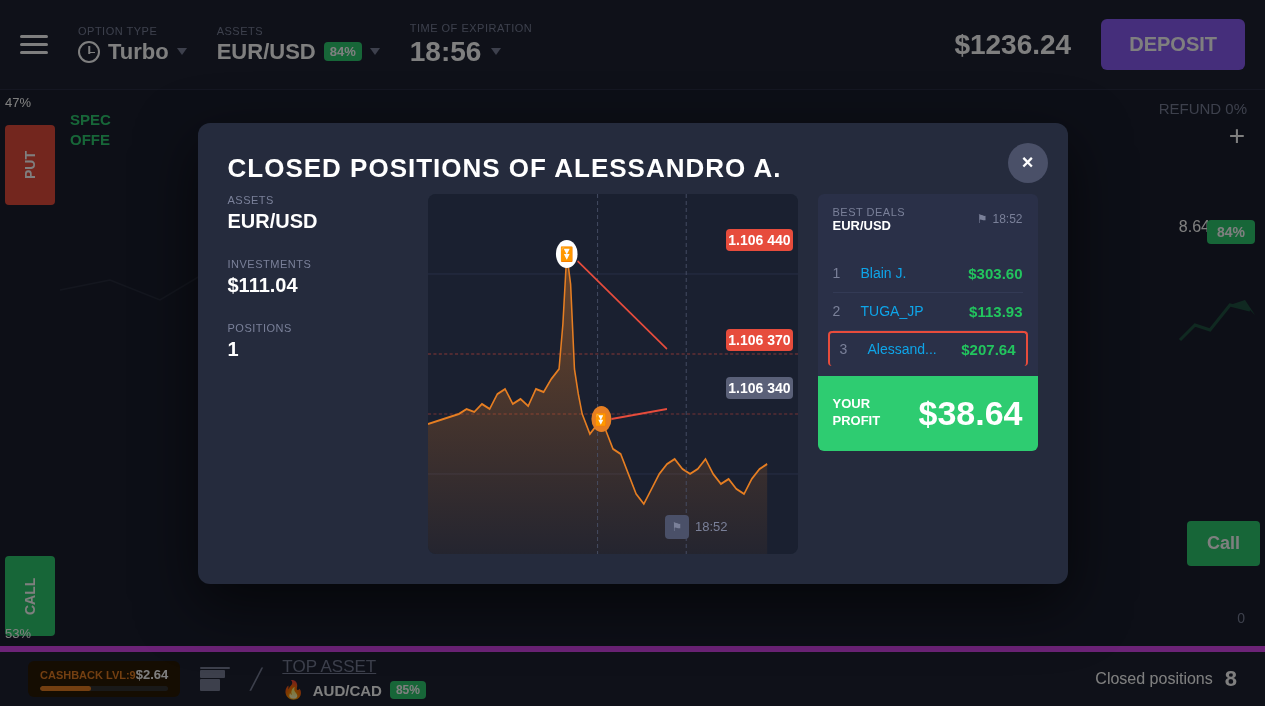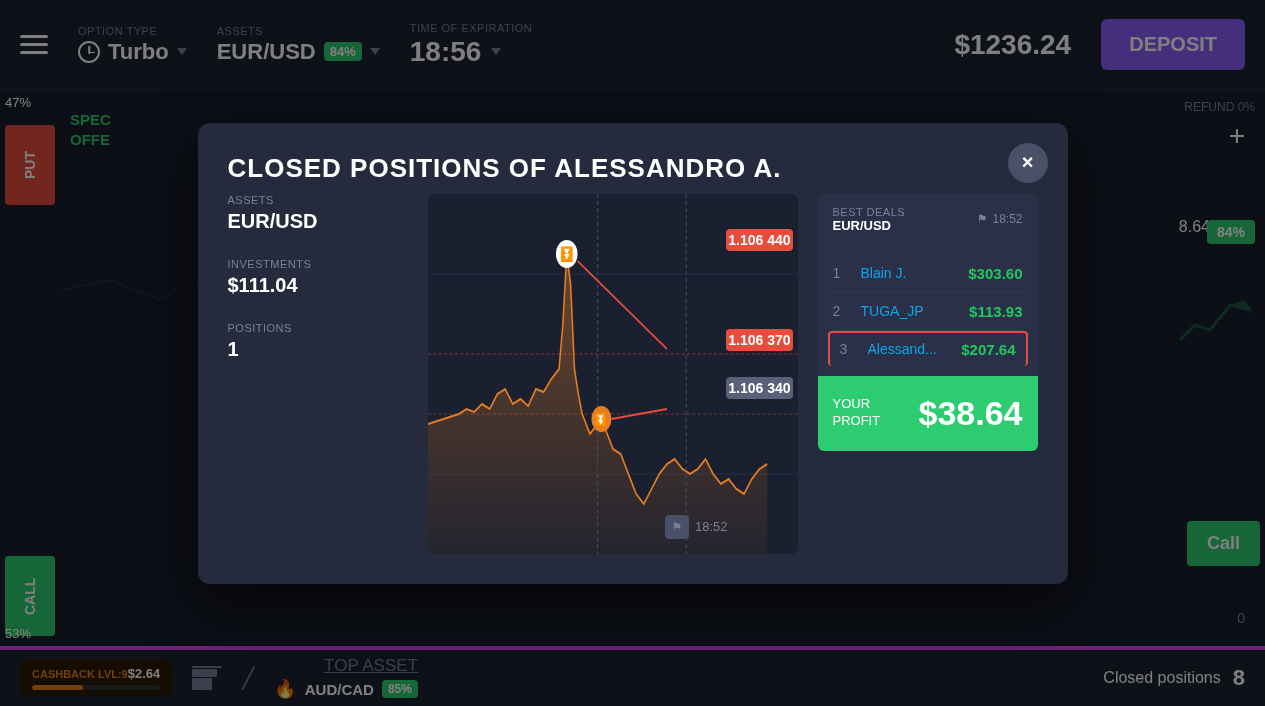--- a/index.html
+++ b/index.html
@@ -101,21 +101,21 @@
       display: flex; align-items: center; justify-content: center; border-radius: 4px; cursor: pointer;
     }
     .pct-53 {
       color: #fff; font-size: 13px; position: absolute; bottom: 5px; left: 5px;
     }
     .special-offer {
       position: absolute; top: 20px; left: 70px;
       color: #2ecc71; font-size: 15px; font-weight: bold; line-height: 1.3;
     }
     .refund-label {
-      color: #7a8099; font-size: 12px; position: absolute; top: 10px; right: 10px;
+      color: #7a8099; font-size: 15px; position: absolute; top: 10px; right: 18px;
     }
     .plus-btn {
       color: #fff; font-size: 28px; cursor: pointer; position: absolute; top: 30px; right: 20px;
     }
     .percent-84-badge {
       background: #2ecc71; color: #fff; font-size: 14px; font-weight: bold;
       padding: 4px 10px; border-radius: 4px; position: absolute; right: 10px; top: 130px;
     }
     .value-864 {
       color: #fff; font-size: 16px; position: absolute; right: 55px; top: 128px;
@@ -258,39 +258,38 @@
     }
     .profit-box {
       background: #2ecc71;
       border-radius: 0 0 6px 6px;
       padding: 18px 15px;
       display: flex;
       justify-content: space-between;
       align-items: center;
     }
     .profit-label {
-      color: #fff; font-size: 13px; font-weight: normal; line-height: 1.3;
+      color: #fff; font-size: 13px; font-weight: bold; line-height: 1.3;
     }
     .profit-value {
       color: #fff; font-size: 34px; font-weight: bold;
     }
 
     
     .bottom-bar {
       position: absolute;
       bottom: 0; left: 0; right: 0;
       height: 60px;
       background: #1e2333;
       display: flex;
       align-items: center;
-      padding: 0 20px;
+      padding: 0 28px;
       gap: 20px;
-      border-top: 4px solid #d946ef;
+      border-top: 6px solid #d946ef;
       z-index: 1;
-      text-align: right;
     }
     .cashback-section {
       background: #2a1a05;
       border-radius: 6px;
       padding: 6px 12px;
       display: flex;
       flex-direction: column;
       gap: 4px;
       min-width: 140px;
     }

